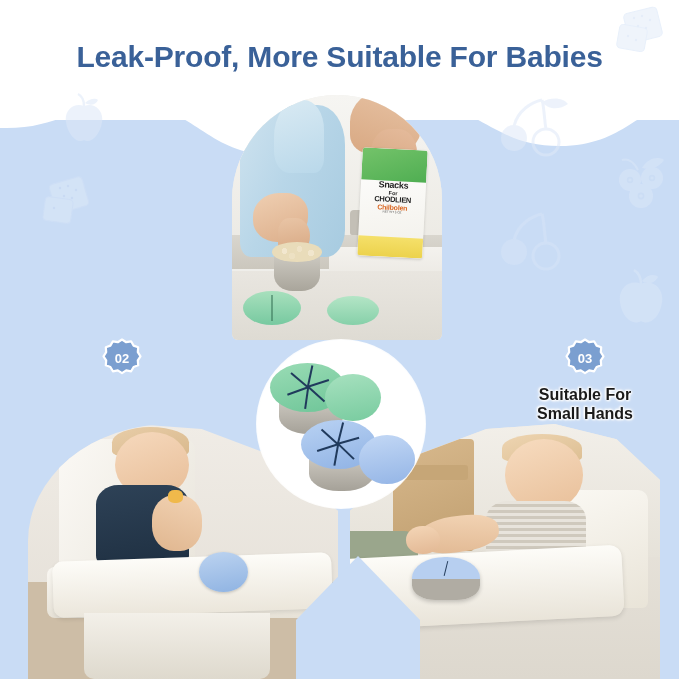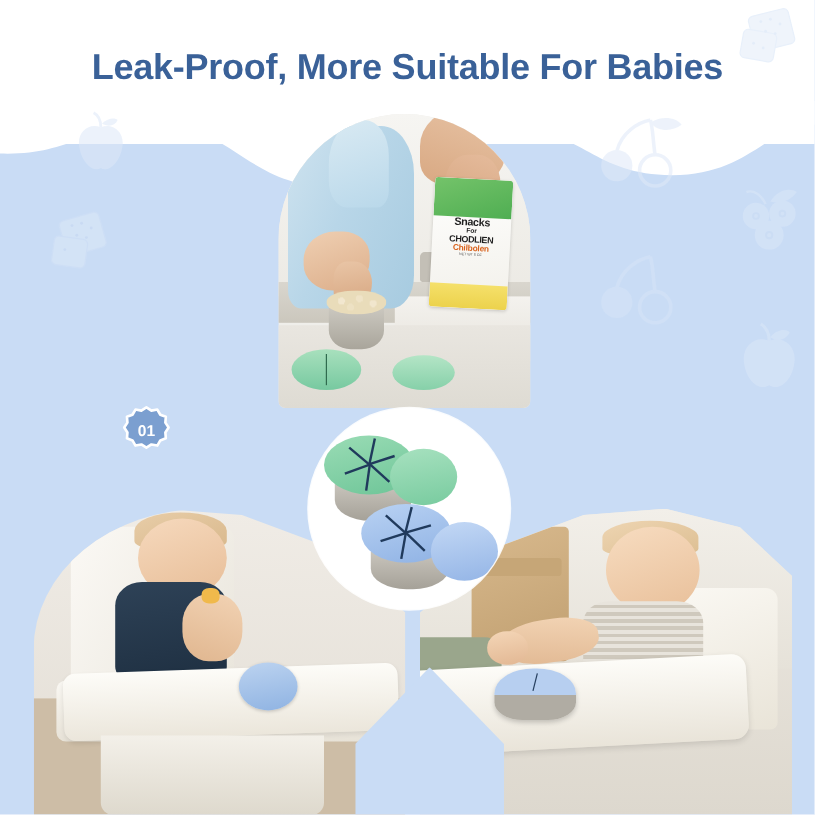--- a/index.html
+++ b/index.html
@@ -427,18 +427,31 @@
 
 
   <div class="feat" id="feat-02">
     <div class="badge">
       <svg width="40" height="40" viewBox="0 0 40 40">
         <path d="M20,1.5 L24.2,4.2 L29.1,3.3 L31.6,7.6 L36.2,9.3 L35.8,14.2 L38.5,18.3
                  L35.8,22.4 L36.2,27.3 L31.6,29 L29.1,33.3 L24.2,32.4 L20,35.1 L15.8,32.4
                  L10.9,33.3 L8.4,29 L3.8,27.3 L4.2,22.4 L1.5,18.3 L4.2,14.2 L3.8,9.3
                  L8.4,7.6 L10.9,3.3 L15.8,4.2 Z" fill="#7b9fd0" stroke="#ffffff" stroke-width="2.2" stroke-linejoin="round"></path>
       </svg>
-      <span class="num">01</span>
-    </div>
-  </div>
-
+      <span class="num">02</span>
+    </div>
+  </div>
+
+  <div class="feat" id="feat-03">
+    <div class="badge">
+      <svg width="40" height="40" viewBox="0 0 40 40">
+        <path d="M20,1.5 L24.2,4.2 L29.1,3.3 L31.6,7.6 L36.2,9.3 L35.8,14.2 L38.5,18.3
+                 L35.8,22.4 L36.2,27.3 L31.6,29 L29.1,33.3 L24.2,32.4 L20,35.1 L15.8,32.4
+                 L10.9,33.3 L8.4,29 L3.8,27.3 L4.2,22.4 L1.5,18.3 L4.2,14.2 L3.8,9.3
+                 L8.4,7.6 L10.9,3.3 L15.8,4.2 Z" fill="#7b9fd0" stroke="#ffffff" stroke-width="2.2" stroke-linejoin="round"></path>
+      </svg>
+      <span class="num">03</span>
+    </div>
+    <div class="feat-label">Suitable For
+Small Hands</div>
+  </div>
 
 </div>
 
 </body></html>

